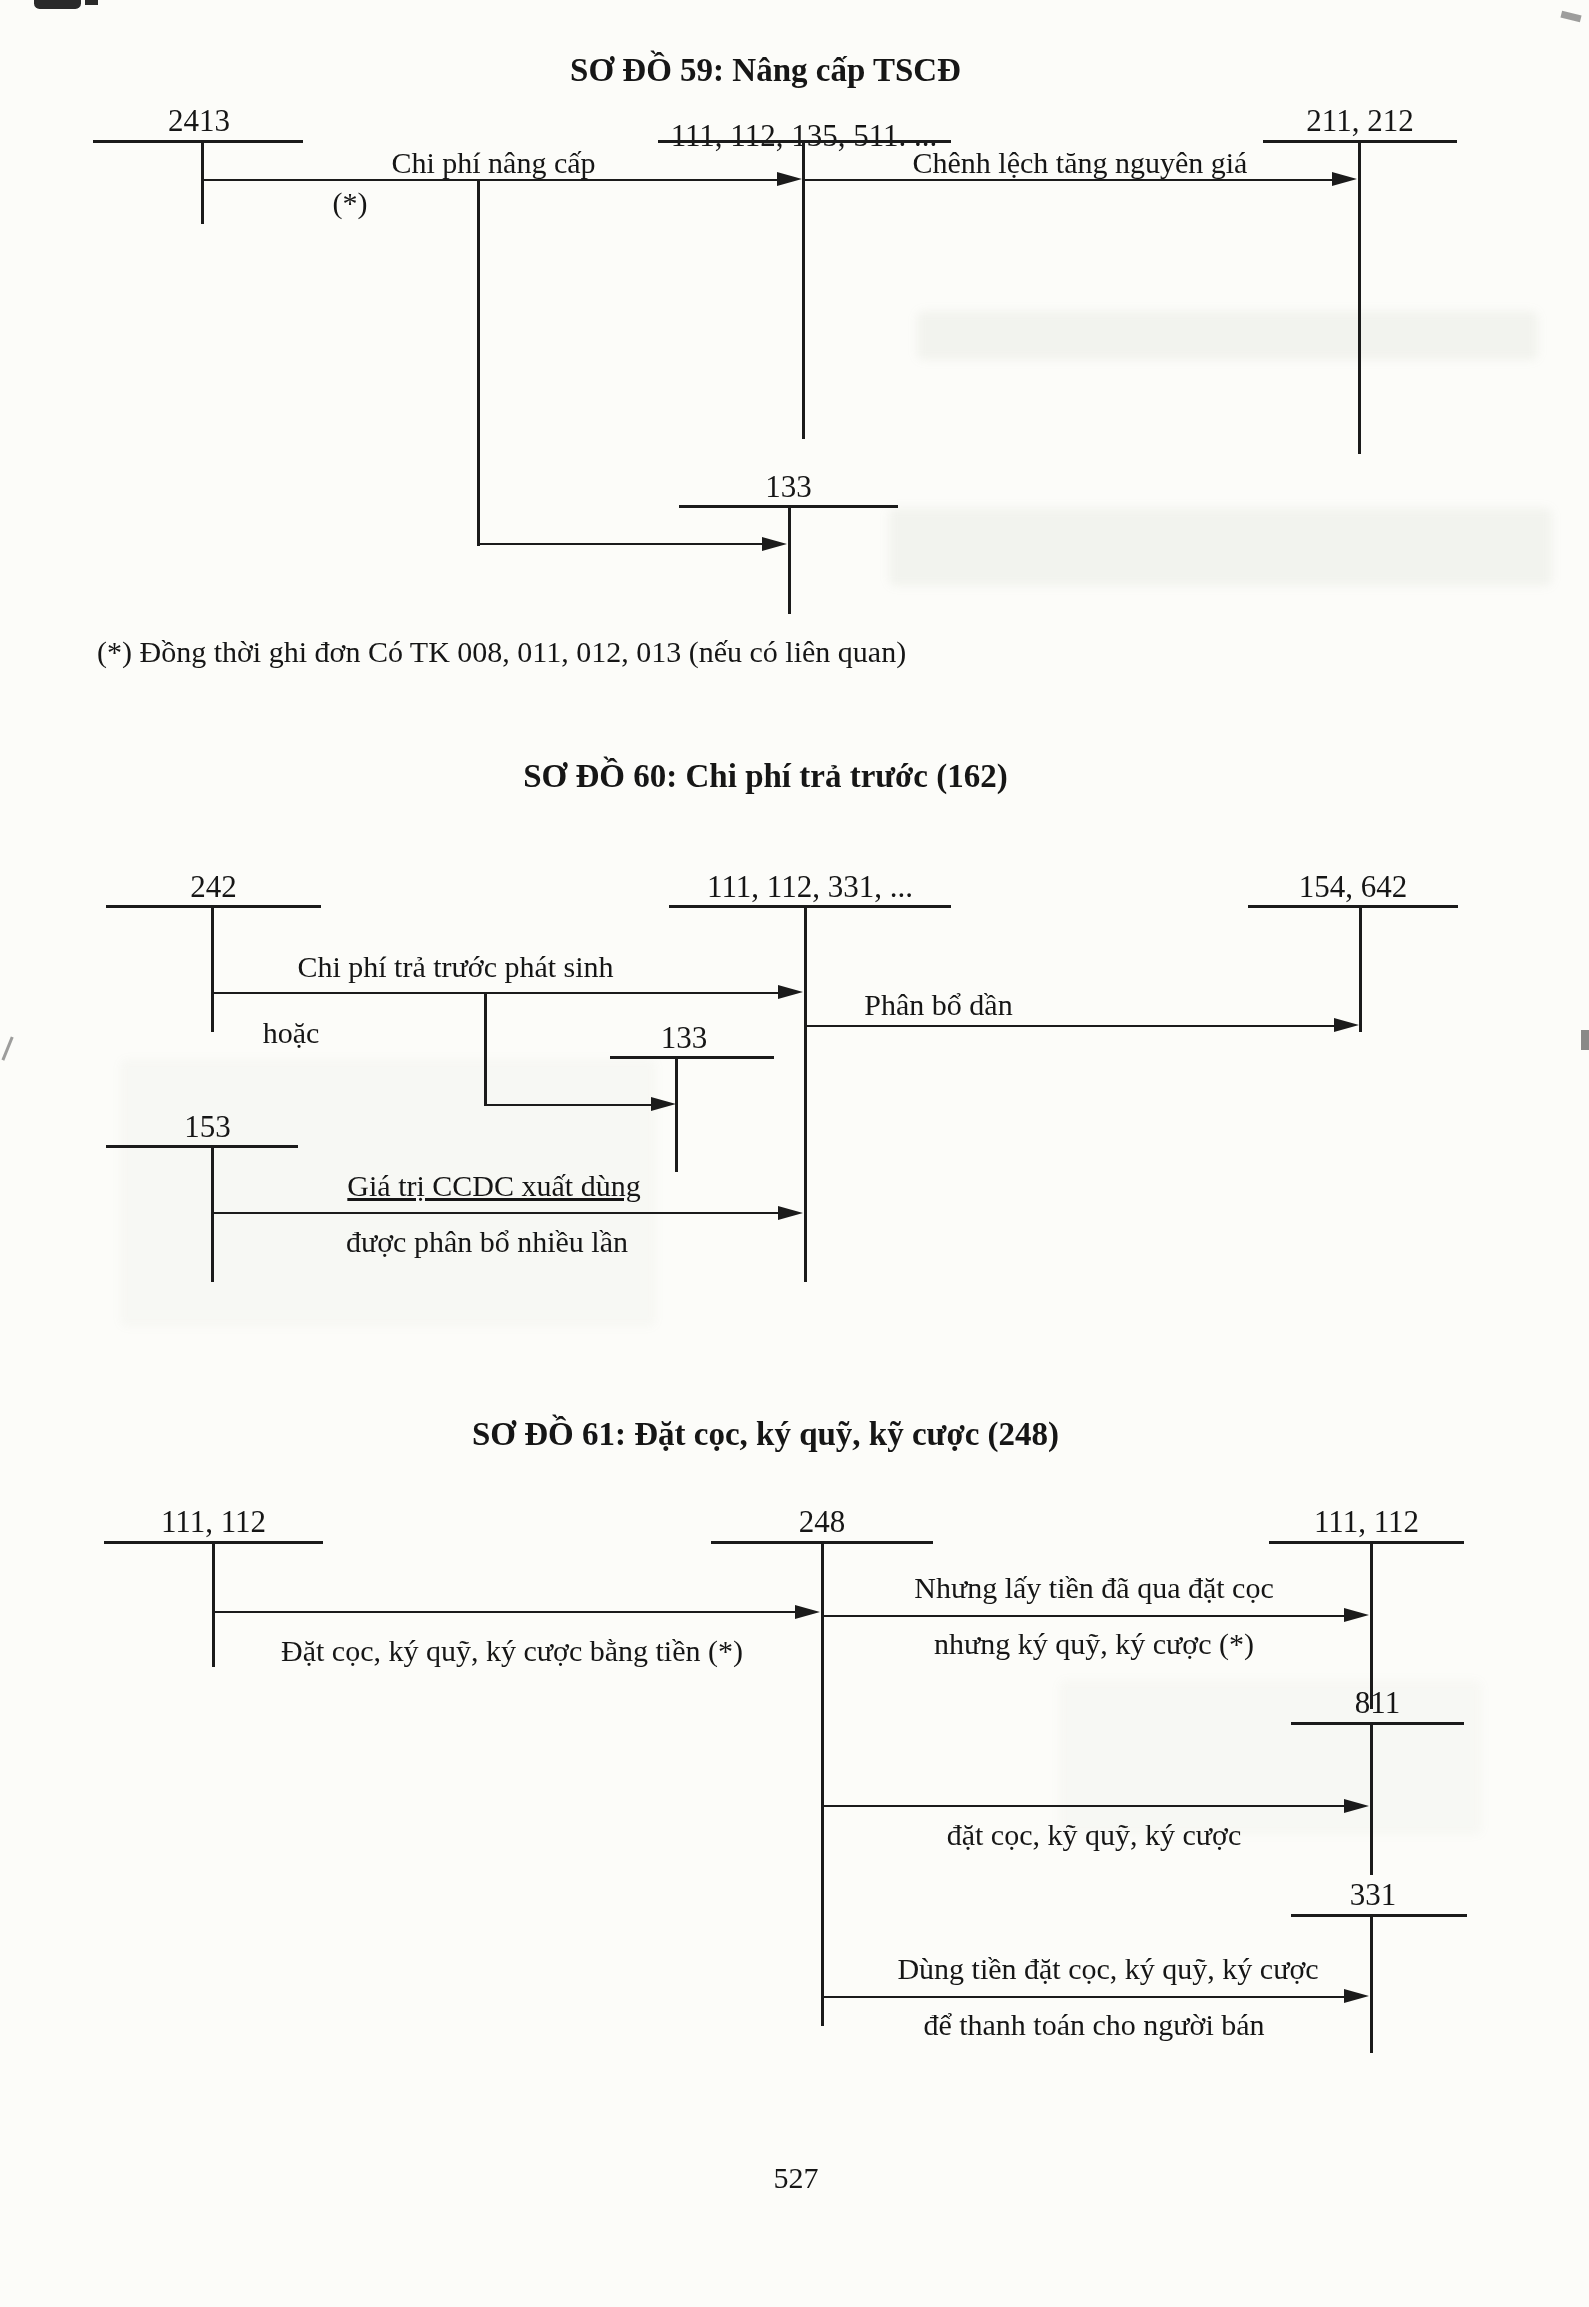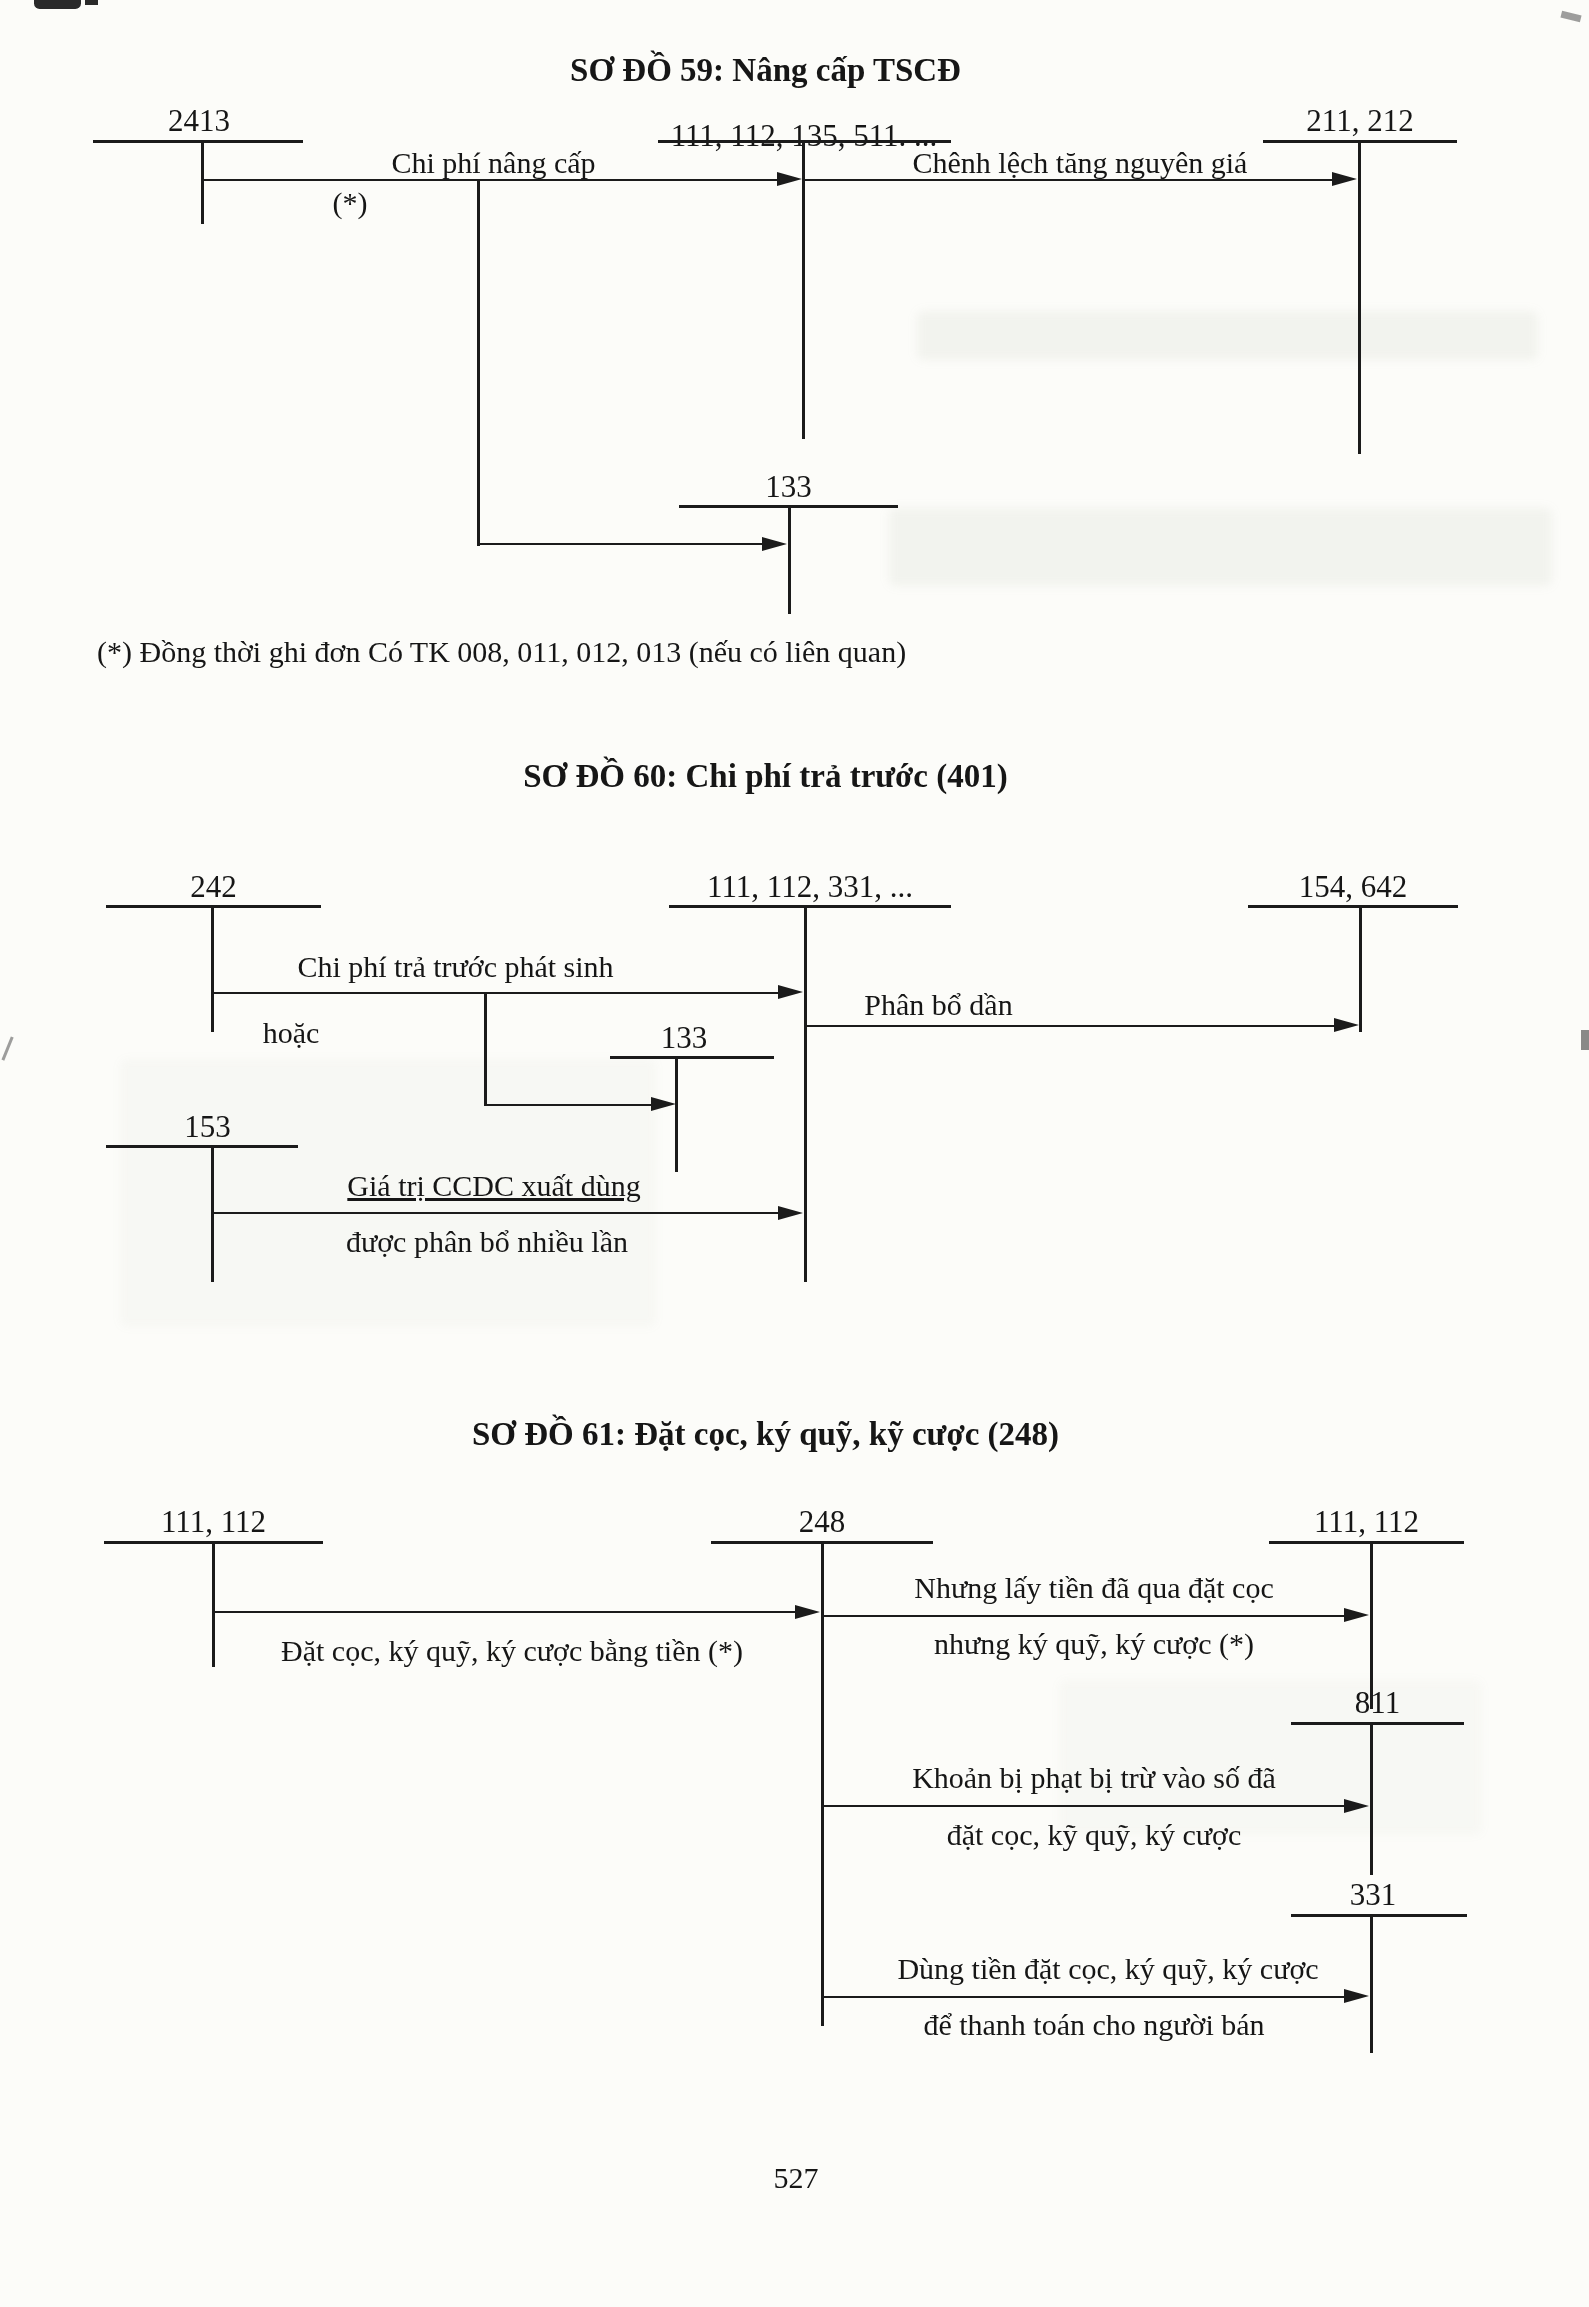--- a/index.html
+++ b/index.html
@@ -65,21 +65,21 @@
   <div class="vl" style="left:477px;top:179px;height:367px;"></div>
   <div class="al" style="left:477px;top:543px;width:285px;"></div>
   <div class="ah" style="left:762px;top:537px;"></div>
 
   <div class="acct" style="left:679px;top:469px;width:219px;">133</div>
   <div class="hl" style="left:679px;top:505px;width:219px;"></div>
   <div class="vl" style="left:788px;top:508px;height:106px;"></div>
 
   <div class="foot" style="left:97px;top:634px;">(*) Đồng thời ghi đơn Có TK 008, 011, 012, 013 (nếu có liên quan)</div>
 
-  <div class="title" style="top:757px;">SƠ ĐỒ 60: Chi phí trả trước (401)</div>
+  <div class="title" style="top:757px;">SƠ ĐỒ 60: Chi phí trả trước (162)</div>
 
   <div class="acct" style="left:106px;top:869px;width:215px;">242</div>
   <div class="hl" style="left:106px;top:905px;width:215px;"></div>
   <div class="vl" style="left:211px;top:908px;height:124px;"></div>
 
   <div class="acct" style="left:667px;top:869px;width:286px;">111, 112, 331, ...</div>
   <div class="hl" style="left:669px;top:905px;width:282px;"></div>
   <div class="vl" style="left:804px;top:908px;height:374px;"></div>
 
   <div class="acct" style="left:1248px;top:869px;width:210px;">154, 642</div>
@@ -132,21 +132,20 @@
 
   <div class="lbl" style="left:840px;top:1570px;width:508px;">Nhưng lấy tiền đã qua đặt cọc</div>
   <div class="al" style="left:824px;top:1615px;width:521px;"></div>
   <div class="ah" style="left:1344px;top:1608px;"></div>
   <div class="lbl" style="left:840px;top:1626px;width:508px;">nhưng ký quỹ, ký cược (*)</div>
 
   <div class="acct" style="left:1291px;top:1685px;width:173px;">811</div>
   <div class="hl" style="left:1291px;top:1722px;width:173px;"></div>
   <div class="vl" style="left:1370px;top:1725px;height:150px;"></div>
 
-  <div class="lbl" style="left:833px;top:1760px;width:522px;">Khoản bị phạt bị trừ vào số đã</div>
   <div class="al" style="left:824px;top:1805px;width:521px;"></div>
   <div class="ah" style="left:1344px;top:1799px;"></div>
   <div class="lbl" style="left:833px;top:1817px;width:522px;">đặt cọc, kỹ quỹ, ký cược</div>
 
   <div class="acct" style="left:1285px;top:1877px;width:176px;">331</div>
   <div class="hl" style="left:1291px;top:1914px;width:176px;"></div>
   <div class="vl" style="left:1370px;top:1917px;height:136px;"></div>
 
   <div class="lbl" style="left:833px;top:1951px;width:550px;">Dùng tiền đặt cọc, ký quỹ, ký cược</div>
   <div class="al" style="left:824px;top:1996px;width:521px;"></div>

